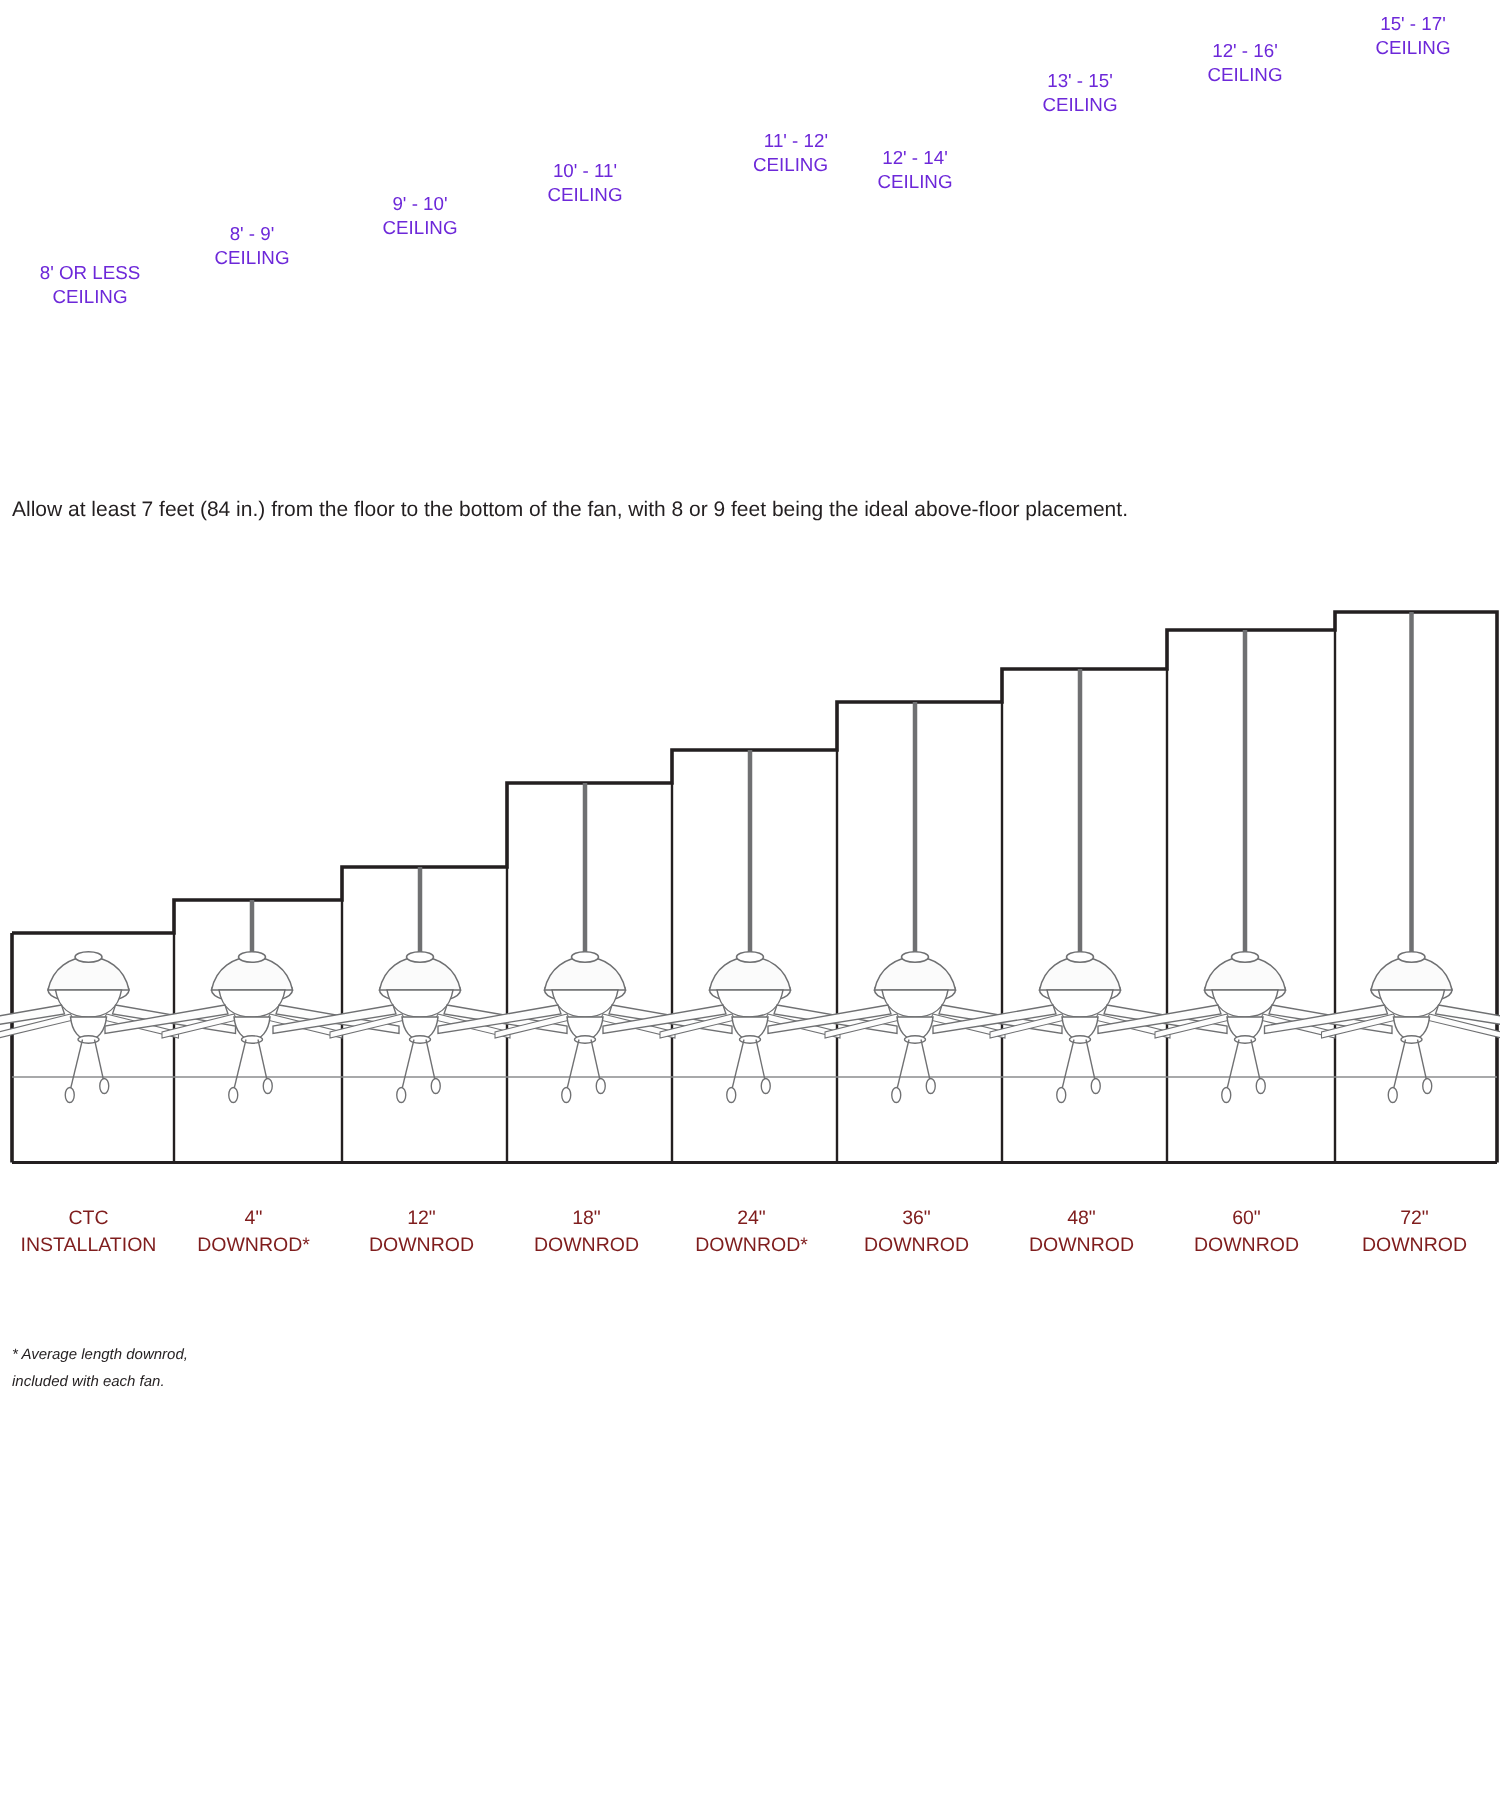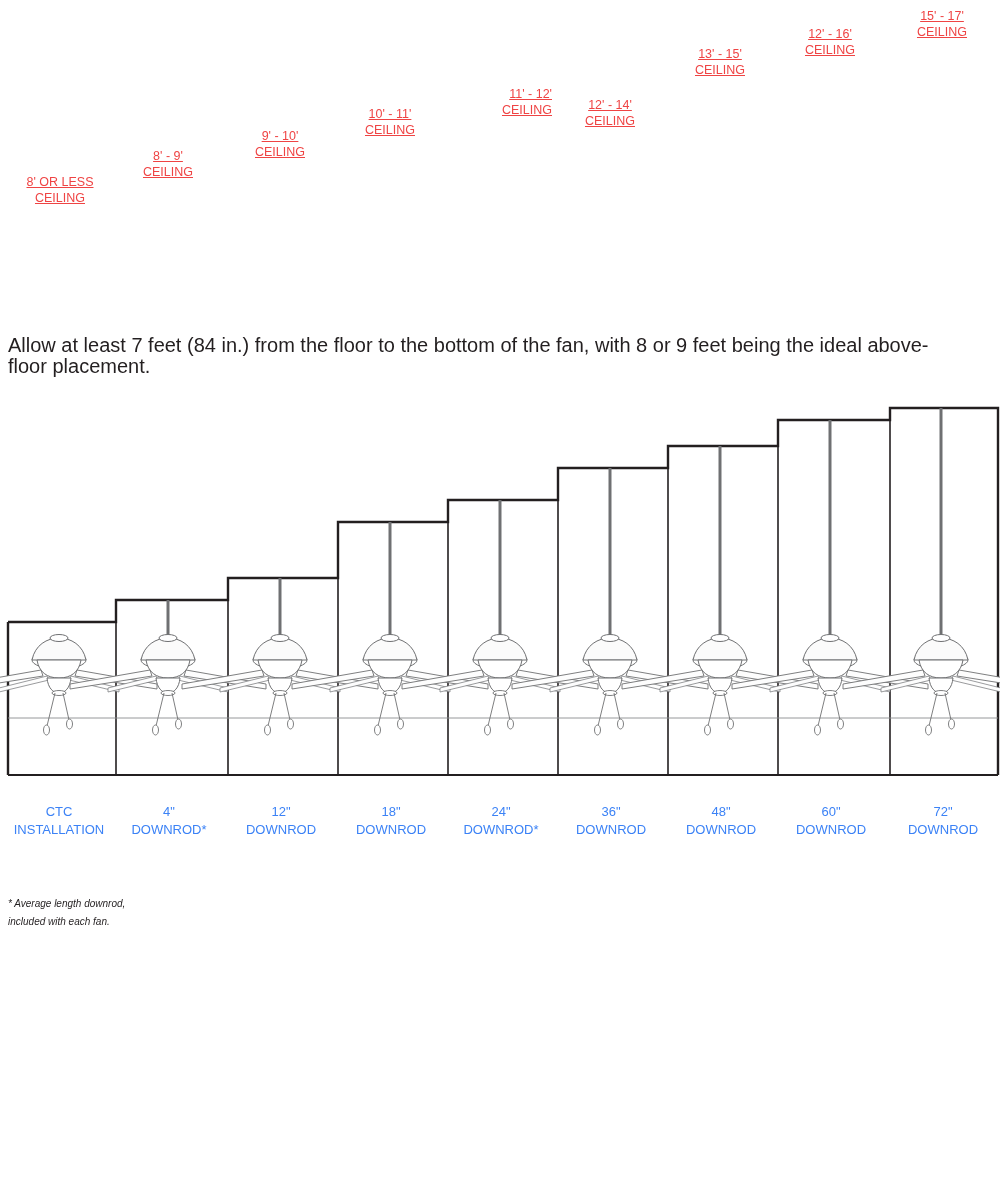--- a/index.html
+++ b/index.html
@@ -18,54 +18,53 @@
     left: 8px; top: 265px;
     font-size: 25px;
     letter-spacing: 0.5px;
     color: #231f20;
     font-weight: 400;
   }
   .intro {
     position: absolute;
     left: 8px; top: 315px;
     width: 930px;
-    font-size: 20px;
+    font-size: 14px;
     line-height: 21px;
     color: #231f20;
   }
 
   
   .diagram {
     position: absolute;
     left: 0px; top: 400px;
     width: 1000px; height: 400px;
   }
   .diagram svg { display: block; }
 
   .col-ceiling-label {
     position: absolute;
     text-align: center;
     font-size: 12.5px;
     line-height: 16px;
-    color: #ef4444;
+    color: #6d28d9;
     white-space: pre-line;
-    text-decoration: underline;
   }
 
   .bottom-labels {
     position: absolute;
     left: 0; top: 795px;
     width: 1000px; height: 60px;
   }
   .col-bottom-label {
     position: absolute;
     text-align: center;
     font-size: 13px;
     line-height: 18px;
-    color: #3b82f6;
+    color: #7f1d1d;
     white-space: pre-line;
   }
 
   .footnote {
     position: absolute;
     left: 8px; top: 895px;
     font-size: 10px;
     line-height: 18px;
     font-style: italic;
     color: #231f20;

